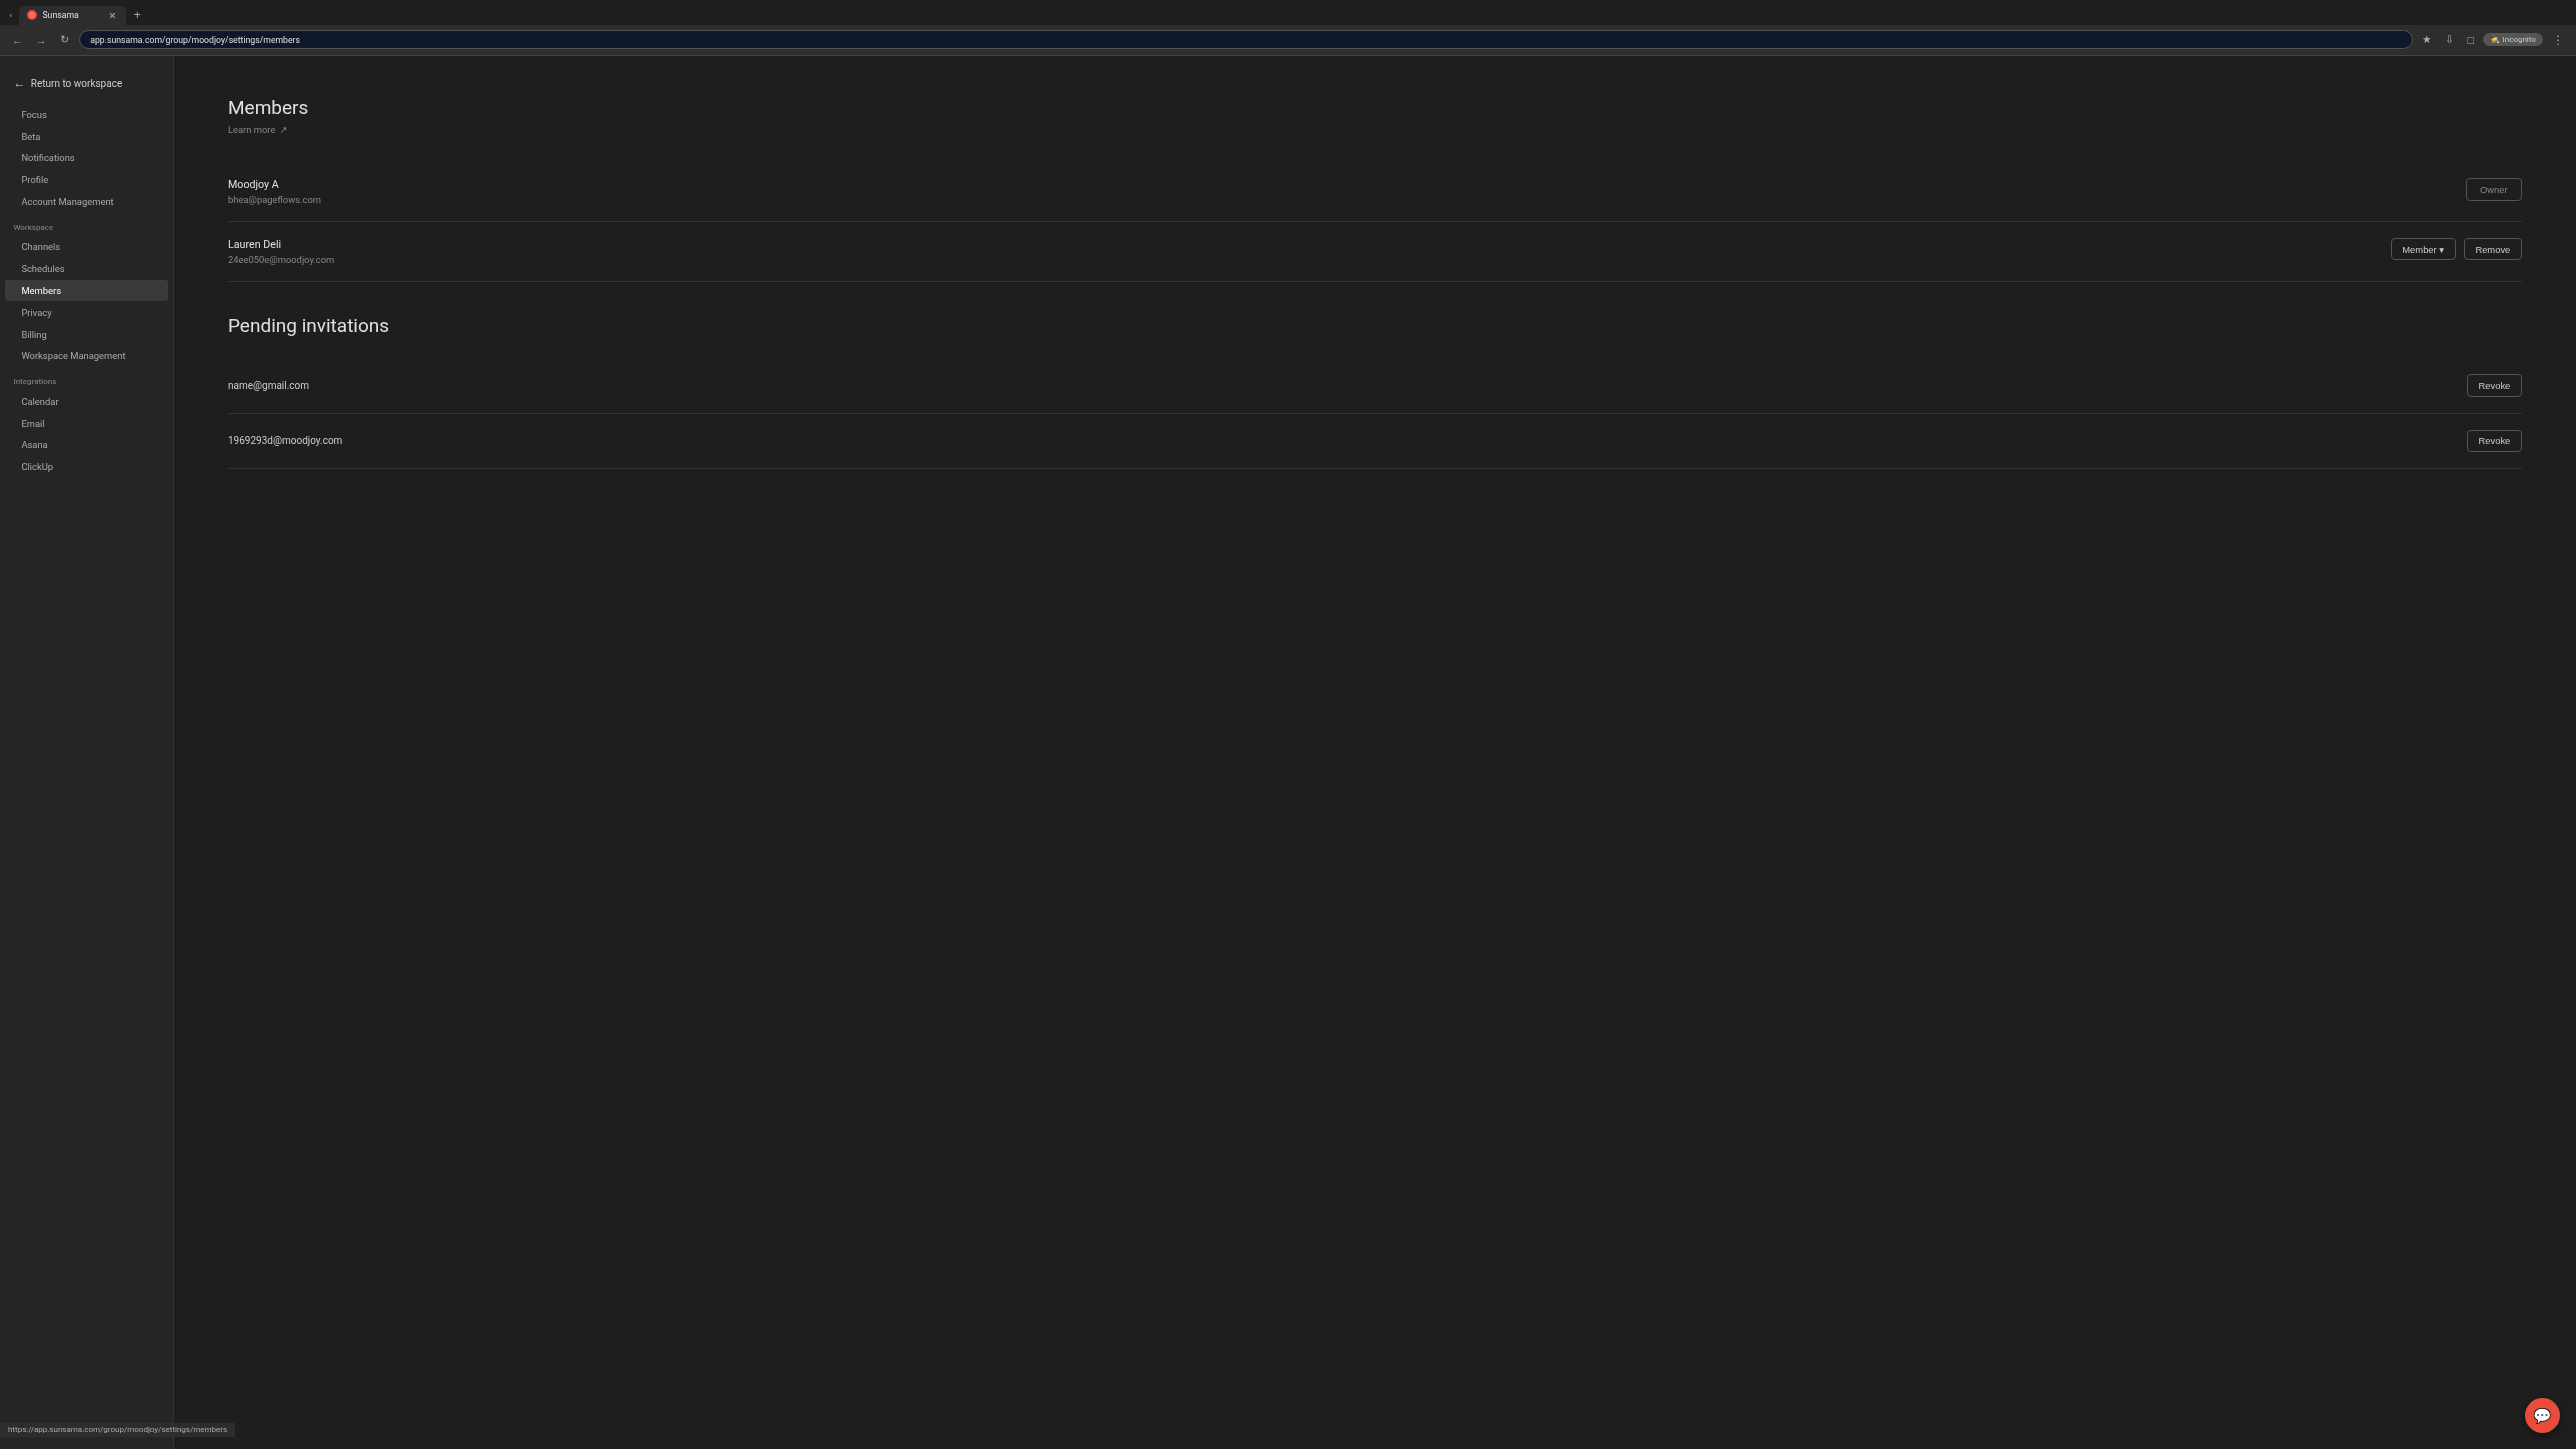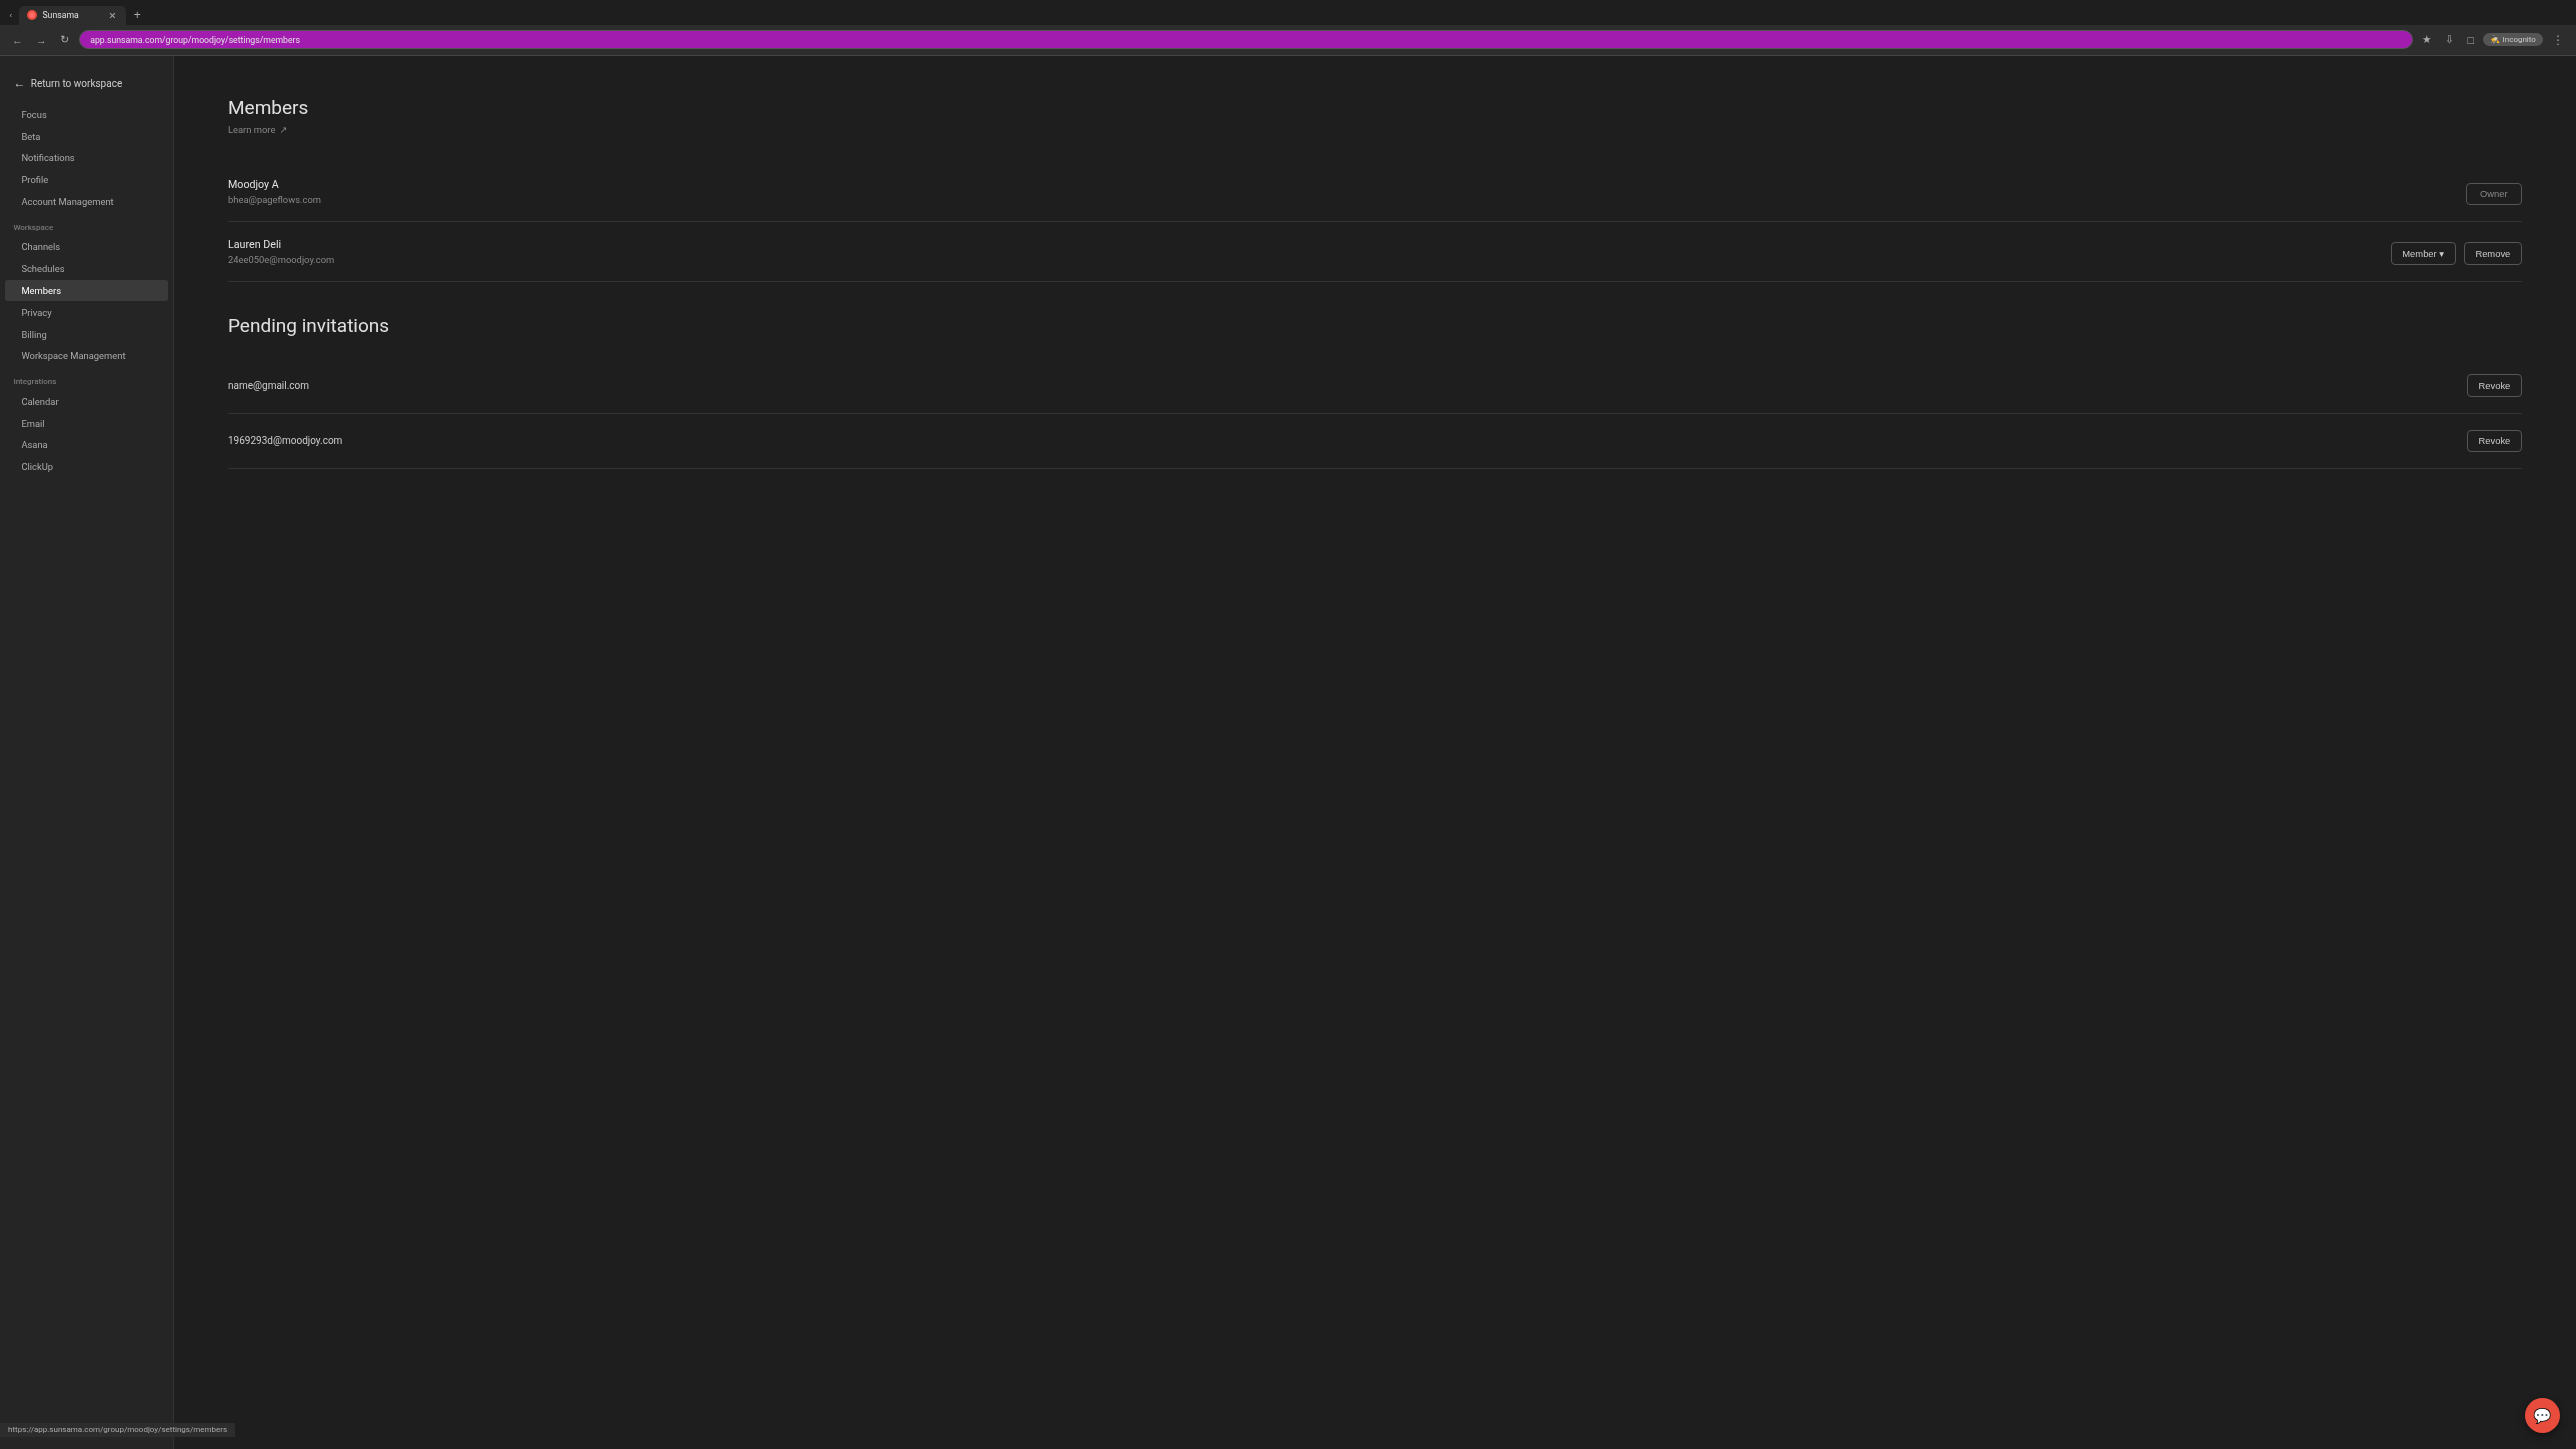--- a/index.html
+++ b/index.html
@@ -11,21 +11,21 @@
     .tab-list-button { background: none; border: none; color: #aaa; cursor: pointer; padding: 2.7px 4px; border-radius: 2px; font-size: 8px; }
     .tab { display: flex; align-items: center; background: #2d2d2d; border-radius: 5.4px 5.4px 0 0; padding: 4px 8px; gap: 5px; min-width: 107px; max-width: 161px; }
     .tab-favicon { width: 10.7px; height: 10.7px; background: #e74c3c; border-radius: 50%; display: flex; align-items: center; justify-content: center; }
     .tab-favicon-inner { width: 6.7px; height: 6.7px; background: #ff6b6b; border-radius: 50%; }
     .tab-title { font-size: 8.7px; color: #e0e0e0; flex: 1; }
     .tab-close { background: none; border: none; color: #aaa; cursor: pointer; font-size: 9.4px; padding: 0 1.3px; }
     .new-tab-btn { background: none; border: none; color: #aaa; cursor: pointer; font-size: 12px; padding: 2.7px 5.4px; }
 
     .nav-bar { display: flex; align-items: center; padding: 5.4px 8px; gap: 5.4px; background: #2d2d2d; }
     .nav-btn { background: none; border: none; color: #aaa; cursor: pointer; padding: 2.7px 4px; border-radius: 2px; font-size: 10.7px; }
-    .address-bar { flex: 1; background: #a21caf; border: 0.7px solid #555; border-radius: 13.4px; padding: 3.4px 10.7px; color: #e0e0e0; font-size: 8.7px; display: flex; align-items: center; gap: 5.4px; }
+    .address-bar { flex: 1; background: #0f172a; border: 0.7px solid #555; border-radius: 13.4px; padding: 3.4px 10.7px; color: #e0e0e0; font-size: 8.7px; display: flex; align-items: center; gap: 5.4px; }
     .address-bar-url { color: #e0e0e0; font-size: 8.7px; }
     .nav-actions { display: flex; gap: 5.4px; align-items: center; }
     .nav-action-btn { background: none; border: none; color: #aaa; cursor: pointer; font-size: 10.7px; padding: 2.7px 4px; }
     .incognito-badge { background: #555; border-radius: 8px; padding: 2px 6.7px; font-size: 8px; color: #ccc; display: flex; align-items: center; gap: 2.7px; }
     .menu-btn { background: none; border: none; color: #aaa; cursor: pointer; font-size: 12px; padding: 2.7px 4px; }
 
     
     .app { display: flex; height: calc(100vh - 54px); background: #252525; }
 
     
@@ -38,21 +38,21 @@
 
     .sidebar-section-label { padding: 10.7px 13.4px 4px; color: #777; font-size: 8px; font-weight: 500; text-transform: none; }
 
     
     .main { flex: 1; padding: 40px 54px; overflow-y: auto; background: #1e1e1e; color: #e0e0e0; }
 
     .section-title { font-size: 19px; font-weight: 400; color: #e0e0e0; margin-bottom: 5.4px; }
     .learn-more { display: flex; align-items: center; gap: 4px; color: #888; font-size: 9.4px; cursor: pointer; margin-bottom: 27px; }
     .external-icon { font-size: 9.4px; }
 
-    .member-row { display: flex; align-items: flex-end; padding: 16px 0; border-bottom: 0.7px solid #333; }
+    .member-row { display: flex; align-items: flex-start; padding: 16px 0; border-bottom: 0.7px solid #333; }
     .member-info { flex: 1; }
     .member-name { font-size: 10.7px; color: #e0e0e0; margin-bottom: 2.7px; }
     .member-email { font-size: 9.4px; color: #888; }
     .member-actions { display: flex; gap: 8px; align-items: center; }
 
     .btn-owner { background: transparent; border: 0.7px solid #555; color: #888; border-radius: 4px; padding: 4.7px 13.4px; font-size: 9.4px; cursor: default; }
     .btn-member { background: transparent; border: 0.7px solid #555; color: #ccc; border-radius: 4px; padding: 4.7px 10.7px; font-size: 9.4px; cursor: pointer; display: flex; align-items: center; gap: 4px; }
     .btn-remove { background: transparent; border: 0.7px solid #555; color: #ccc; border-radius: 4px; padding: 4.7px 10.7px; font-size: 9.4px; cursor: pointer; }
     .btn-revoke { background: transparent; border: 0.7px solid #555; color: #ccc; border-radius: 4px; padding: 4.7px 10.7px; font-size: 9.4px; cursor: pointer; }
 

